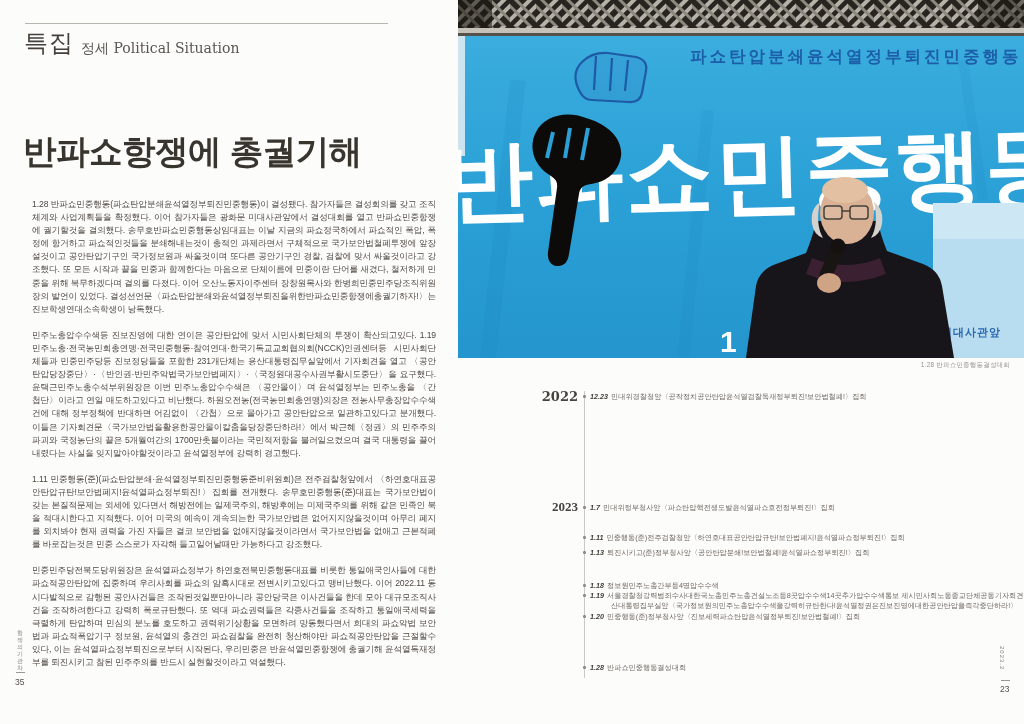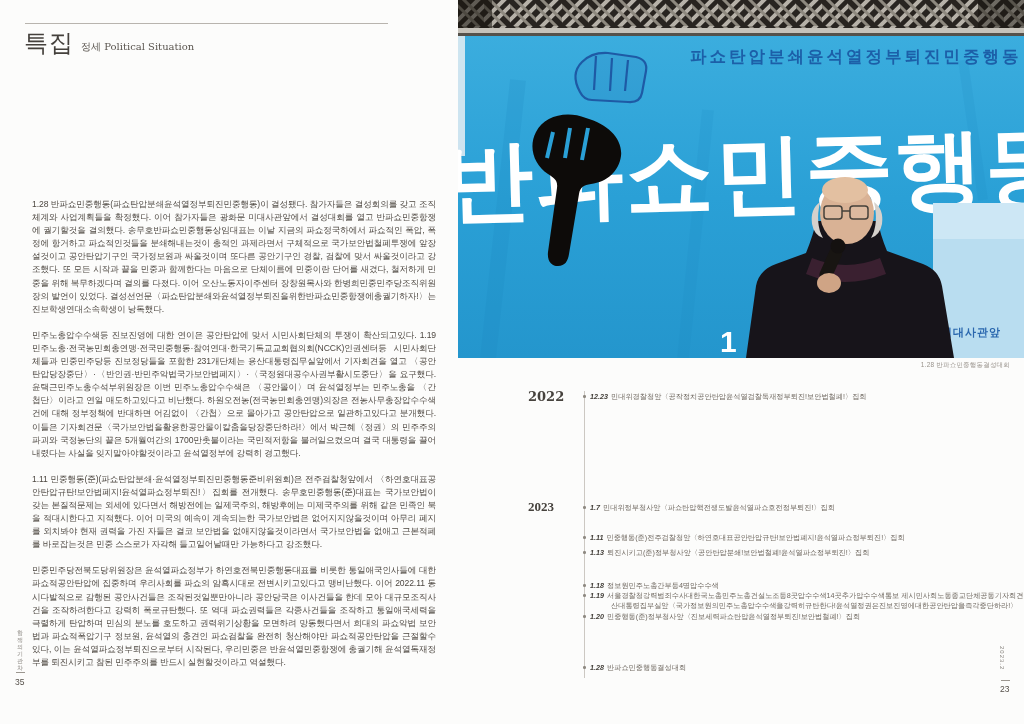--- a/index.html
+++ b/index.html
@@ -3,57 +3,57 @@
 <meta charset="utf-8">
 <style>
   html,body{margin:0;padding:0;background:#e8e8e6;}
   .spread{position:relative;width:1024px;height:724px;background:#fcfcfb;overflow:hidden;
           font-family:"Liberation Sans", sans-serif;color:#4d4741;}
   
   .header-rule{position:absolute;left:25px;top:23px;width:363px;height:1px;background:#b8b4ae;}
   .section-label{position:absolute;left:24px;top:27px;font-family:Liberation Sans, sans-serif;
                  font-size:24px;color:#44403c;letter-spacing:1px;}
   .section-sub{position:absolute;left:81px;top:40px;font-family:"DejaVu Serif",serif;
-               font-size:10px;color:#5a554f;}
+               font-size:14px;color:#5a554f;}
   .headline{position:absolute;left:23px;top:110px;font-size:33.5px;line-height:39px;
             font-weight:700;color:#38352f;letter-spacing:-0.5px;}
   .body-col{position:absolute;left:24px;top:198px;width:412px;font-size:8.6px;line-height:13.1px;
             text-align:justify;color:#4d4741;letter-spacing:-0.1px;}
   .body-col p{margin:0 0 13px 8px;}
   
   .spine{position:absolute;writing-mode:vertical-rl;font-size:6px;letter-spacing:1px;color:#8a8680;}
   .spine-left{left:15px;top:626px;height:50px;}
   .spine-right{left:999px;top:646px;height:36px;}
   .folio-rule{position:absolute;width:9px;height:1px;background:#9b968f;}
   .folio{position:absolute;font-size:8.5px;color:#55504a;}
   
   .photo{position:absolute;left:458px;top:0;width:566px;height:358px;}
   .photo-caption{position:absolute;left:600px;top:361px;width:410px;text-align:right;
                  font-size:6.5px;color:#97918a;letter-spacing:0.2px;}
   
   .tl-line{position:absolute;left:584px;top:391px;width:1px;height:287px;background:#ccc8c2;}
-  .tl-year{position:absolute;left:528px;width:50px;text-align:left;font-family:"DejaVu Serif",serif;
+  .tl-year{position:absolute;left:528px;width:50px;text-align:right;font-family:"DejaVu Serif",serif;
            font-size:13px;font-weight:600;color:#46423d;}
   .tl-row{position:absolute;left:590px;width:426px;font-size:7.2px;line-height:10px;color:#6e675f;
           padding-left:21px;text-indent:-21px;}
   .tl-row::before{content:'';position:absolute;left:-7px;top:3px;width:2.5px;height:2.5px;
                   border-radius:50%;background:#8f8a82;}
   .tl-date{font-weight:700;color:#45413b;margin-right:3px;font-style:italic;}
 </style>
 </head>
 <body>
 
 <div class="spread">
 
   <div class="header-rule"></div>
   <div class="section-label">특집</div>
   <div class="section-sub">정세 Political Situation</div>
 
   <h1 class="headline">
-    <br>
+    <span>반파쇼항쟁에 총궐기해</span><br>
   </h1>
 
   <div class="body-col">
     <p>1.28 반파쇼민중행동(파쇼탄압분쇄윤석열정부퇴진민중행동)이 결성됐다. 참가자들은 결성회의를 갖고 조직체계와 사업계획들을 확정했다. 이어 참가자들은 광화문 미대사관앞에서 결성대회를 열고 반파쇼민중항쟁에 궐기할것을 결의했다. 송무호반파쇼민중행동상임대표는 이날 지금의 파쇼정국하에서 파쇼적인 폭압, 폭정에 항거하고 파쇼적인것들을 분쇄해내는것이 총적인 과제라면서 구체적으로 국가보안법철폐투쟁에 앞장설것이고 공안탄압기구인 국가정보원과 싸울것이며 또다른 공안기구인 경찰, 검찰에 맞서 싸울것이라고 강조했다. 또 모든 시작과 끝을 민중과 함께한다는 마음으로 단체이름에 민중이란 단어를 새겼다, 철저하게 민중을 위해 복무하겠다며 결의를 다졌다. 이어 오산노동자이주센터 장창원목사와 한병희민중민주당조직위원장의 발언이 있었다. 결성선언문〈파쇼탄압분쇄와윤석열정부퇴진을위한반파쇼민중항쟁에총궐기하자!〉는 진보학생연대소속학생이 낭독했다.</p>
     <p>민주노총압수수색등 진보진영에 대한 연이은 공안탄압에 맞서 시민사회단체의 투쟁이 확산되고있다. 1.19 민주노총·전국농민회총연맹·전국민중행동·참여연대·한국기독교교회협의회(NCCK)인권센터등 시민사회단체들과 민중민주당등 진보정당들을 포함한 231개단체는 용산대통령집무실앞에서 기자회견을 열고 〈공안탄압당장중단〉·〈반인권·반민주악법국가보안법폐지〉·〈국정원대공수사권부활시도중단〉을 요구했다. 윤택근민주노총수석부위원장은 이번 민주노총압수수색은 〈공안몰이〉며 윤석열정부는 민주노총을 〈간첩단〉이라고 연일 매도하고있다고 비난했다. 하원오전농(전국농민회총연맹)의장은 전농사무총장압수수색건에 대해 정부정책에 반대하면 어김없이 〈간첩〉으로 몰아가고 공안탄압으로 일관하고있다고 분개했다. 이들은 기자회견문〈국가보안법을활용한공안몰이칼춤을당장중단하라!〉에서 박근혜〈정권〉의 민주주의파괴와 국정농단의 끝은 5개월여간의 1700만촛불이라는 국민적저항을 불러일으켰으며 결국 대통령을 끌어내렸다는 사실을 잊지말아야할것이라고 윤석열정부에 강력히 경고했다.</p>
     <p>1.11 민중행동(준)(파쇼탄압분쇄·윤석열정부퇴진민중행동준비위원회)은 전주검찰청앞에서 〈하연호대표공안탄압규탄!보안법폐지!윤석열파쇼정부퇴진!〉집회를 전개했다. 송무호민중행동(준)대표는 국가보안법이 갖는 본질적문제는 외세에 있다면서 해방전에는 일제국주의, 해방후에는 미제국주의를 위해 같은 민족인 북을 적대시한다고 지적했다. 이어 미국의 예속이 계속되는한 국가보안법은 없어지지않을것이며 아무리 폐지를 외치봐야 현재 권력을 가진 자들은 결코 보안법을 없애지않을것이라면서 국가보안법을 없애고 근본적폐를 바로잡는것은 민중 스스로가 자각해 들고일어날때만 가능하다고 강조했다.</p>
     <p>민중민주당전북도당위원장은 윤석열파쇼정부가 하연호전북민중행동대표를 비롯한 통일애국인사들에 대한 파쇼적공안탄압에 집중하며 우리사회를 파쇼의 암흑시대로 전변시키고있다고 맹비난했다. 이어 2022.11 동시다발적으로 감행된 공안사건들은 조작된것일뿐만아니라 공안당국은 이사건들을 한데 모아 대규모조직사건을 조작하려한다고 강력히 폭로규탄했다. 또 역대 파쇼권력들은 각종사건들을 조작하고 통일애국세력을 극렬하게 탄압하며 민심의 분노를 호도하고 권력위기상황을 모면하려 망동했다면서 희대의 파쇼악법 보안법과 파쇼적폭압기구 정보원, 윤석열의 충견인 파쇼검찰을 완전히 청산해야만 파쇼적공안탄압을 근절할수 있다, 이는 윤석열파쇼정부퇴진으로부터 시작된다, 우리민중은 반윤석열민중항쟁에 총궐기해 윤석열독재정부를 퇴진시키고 참된 민주주의를 반드시 실현할것이라고 역설했다.</p>
   </div>
 
   <div class="spine spine-left">항쟁의기관차</div>

